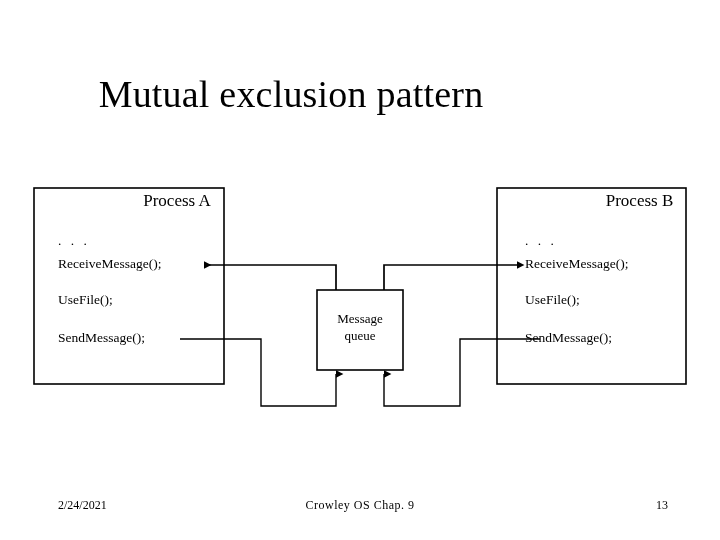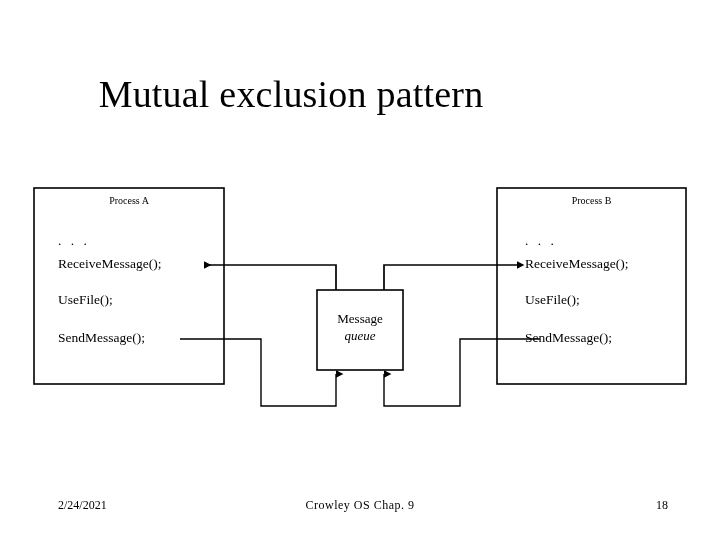--- a/index.html
+++ b/index.html
@@ -47,21 +47,22 @@
   
   .proc-box-label {
     position: absolute;
     font-size: 13.5px;
     line-height: 16px;
     color: #000000;
     white-space: nowrap;
   }
   .proc-title {
     text-align: center;
-    font-size: 10px;
+    font-size: 17px;
+    padding-left: 48px;
   }
 
   
   #procA-title  { left: 34px;  top: 193px; width: 190px; text-align: center; }
   #procA-dots   { left: 58px;  top: 233px; letter-spacing: 3px; }
   #procA-recv   { left: 58px;  top: 256px; }
   #procA-use    { left: 58px;  top: 292px; }
   #procA-send   { left: 58px;  top: 330px; }
 
   
@@ -75,21 +76,21 @@
   .queue-label {
     position: absolute;
     left: 317px;
     width: 86px;
     text-align: center;
     font-size: 13px;
     line-height: 17px;
     color: #000000;
   }
   #queue-line1 { top: 310px; }
-  #queue-line2 { top: 327px; font-style: italic; }
+  #queue-line2 { top: 327px; }
 
   
   #footer {
     position: absolute;
     left: 0;
     top: 496px;
     width: 720px;
     height: 20px;
     font-size: 12px;
     line-height: 18px;
@@ -165,14 +166,14 @@
   <div class="proc-box-label" id="procB-use">UseFile();</div>
   <div class="proc-box-label" id="procB-send">SendMessage();</div>
 
   <div class="queue-label" id="queue-line1">Message</div>
   <div class="queue-label" id="queue-line2">queue</div>
 </div>
 
 <div id="footer">
   <div id="footer-date">2/24/2021</div>
   <div id="footer-center">Crowley   OS   Chap. 9</div>
-  <div id="footer-page">18</div>
+  <div id="footer-page">13</div>
 </div>
 
 </body></html>

